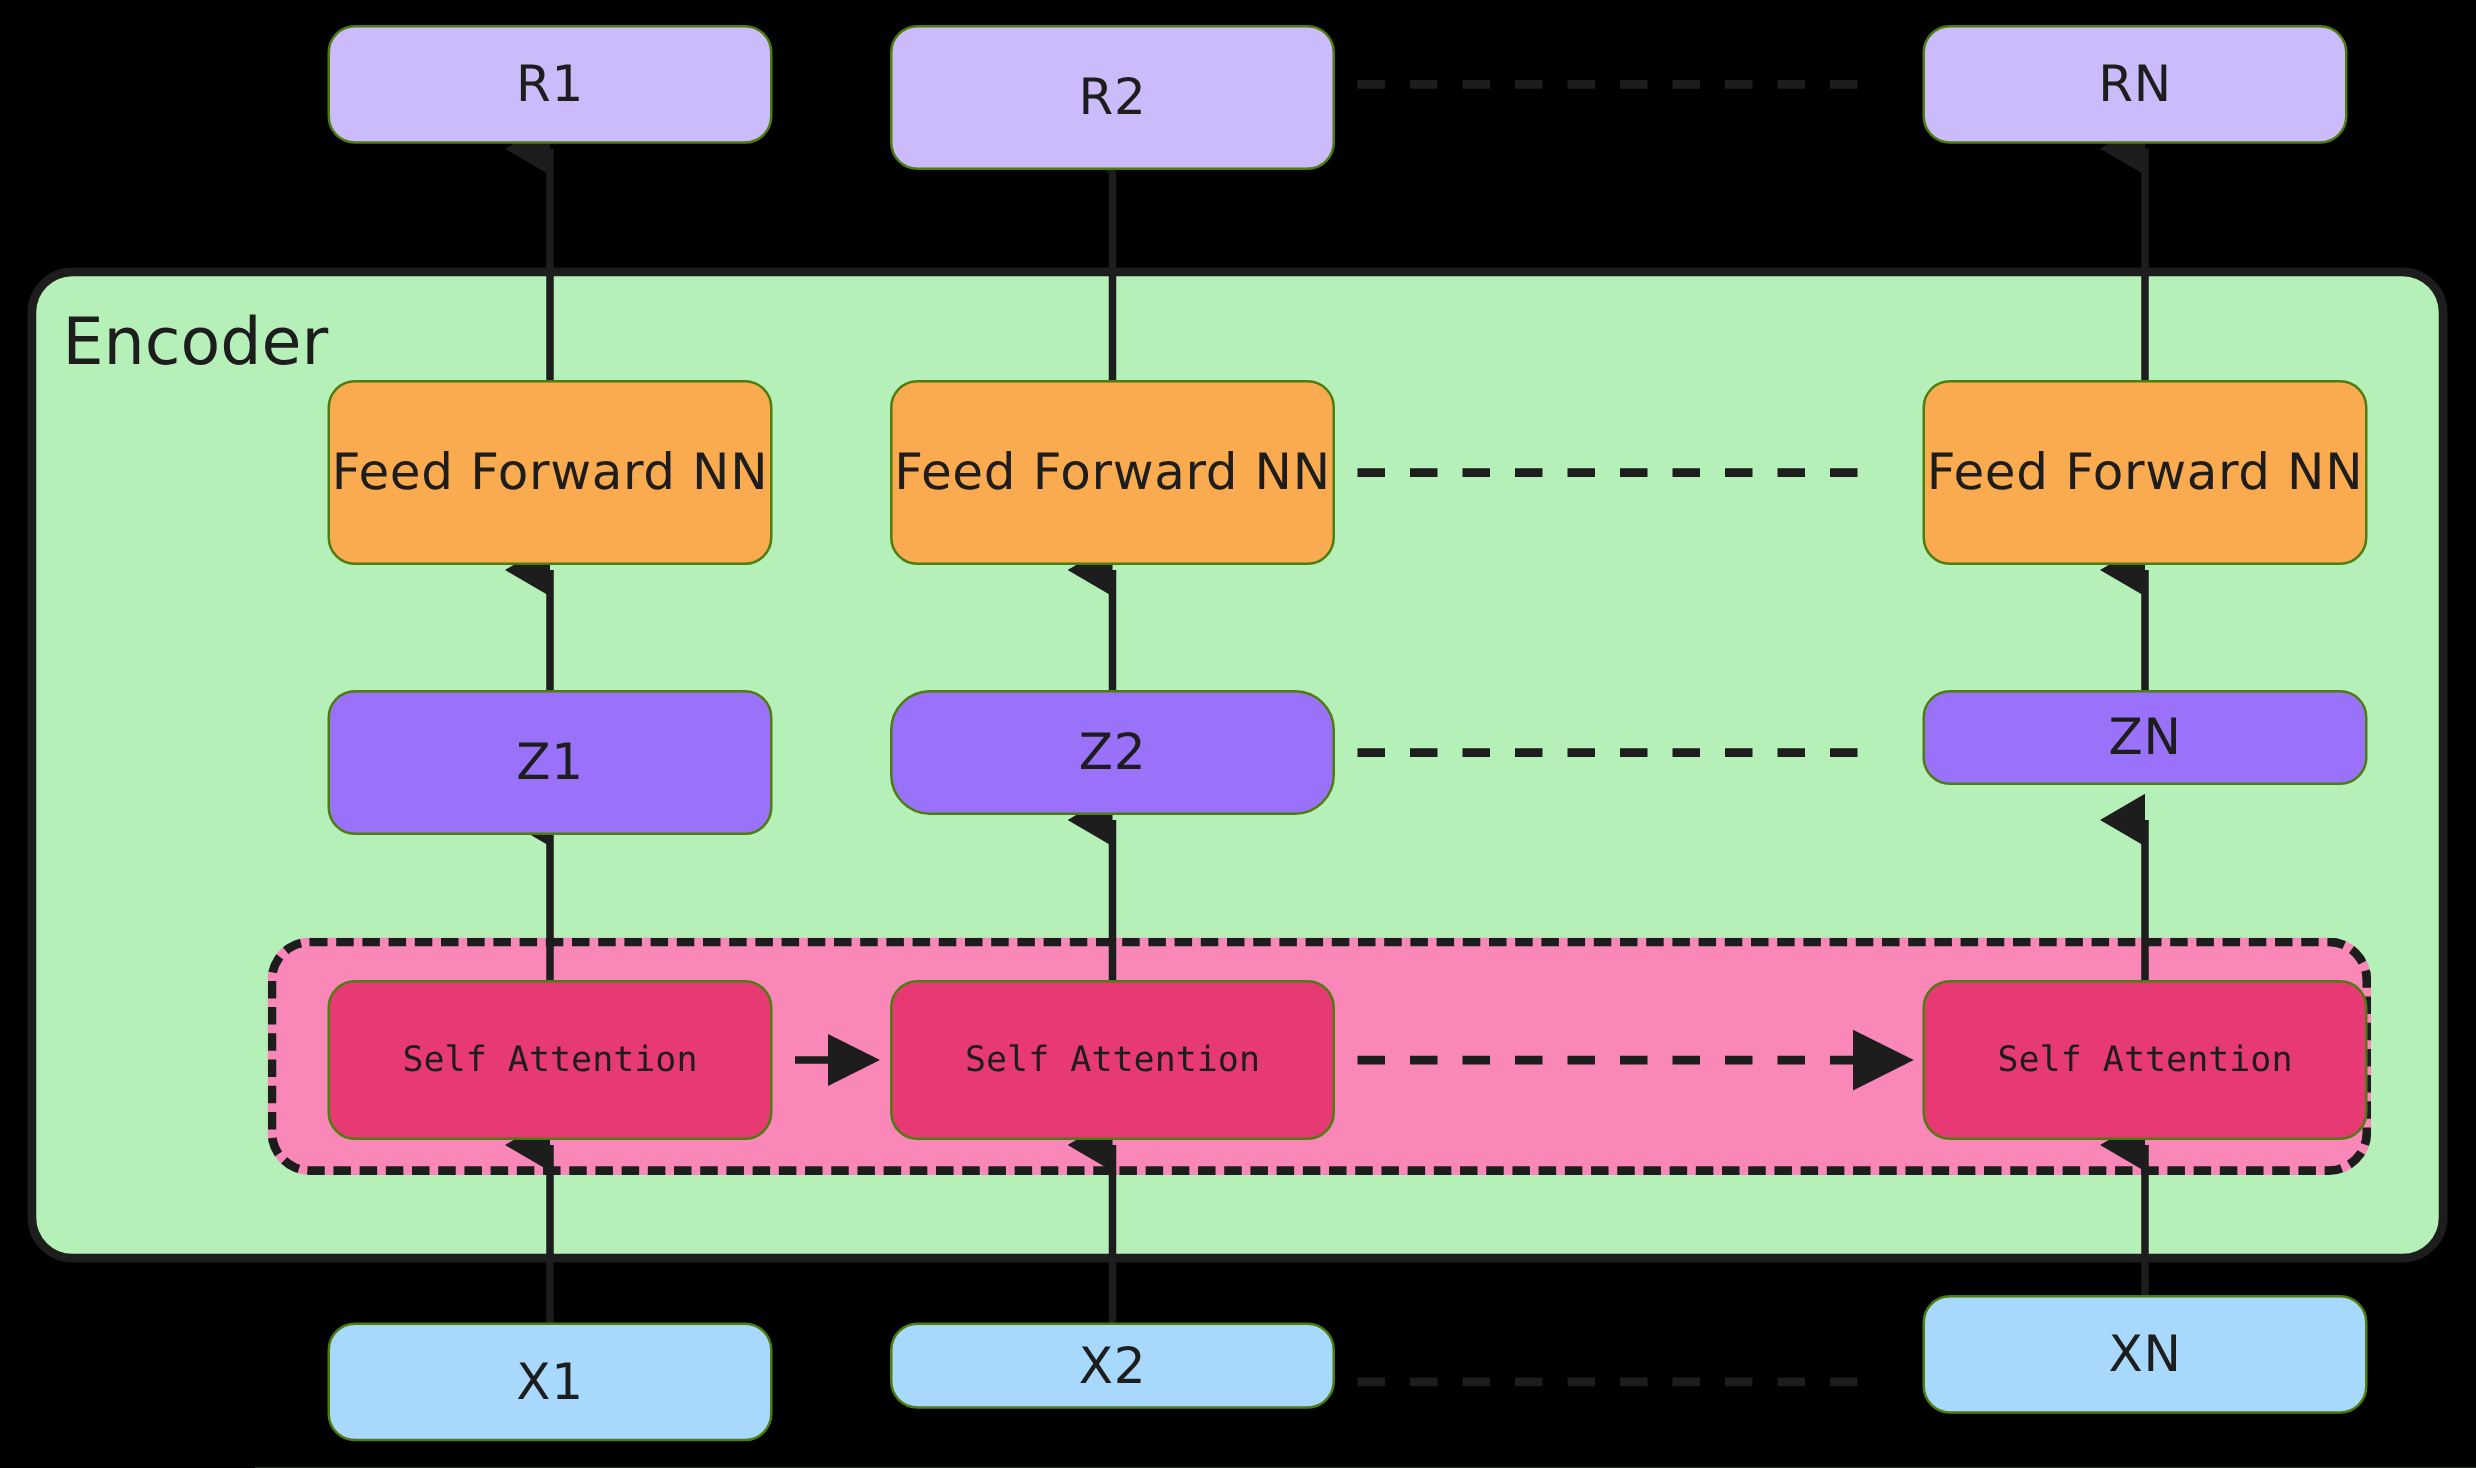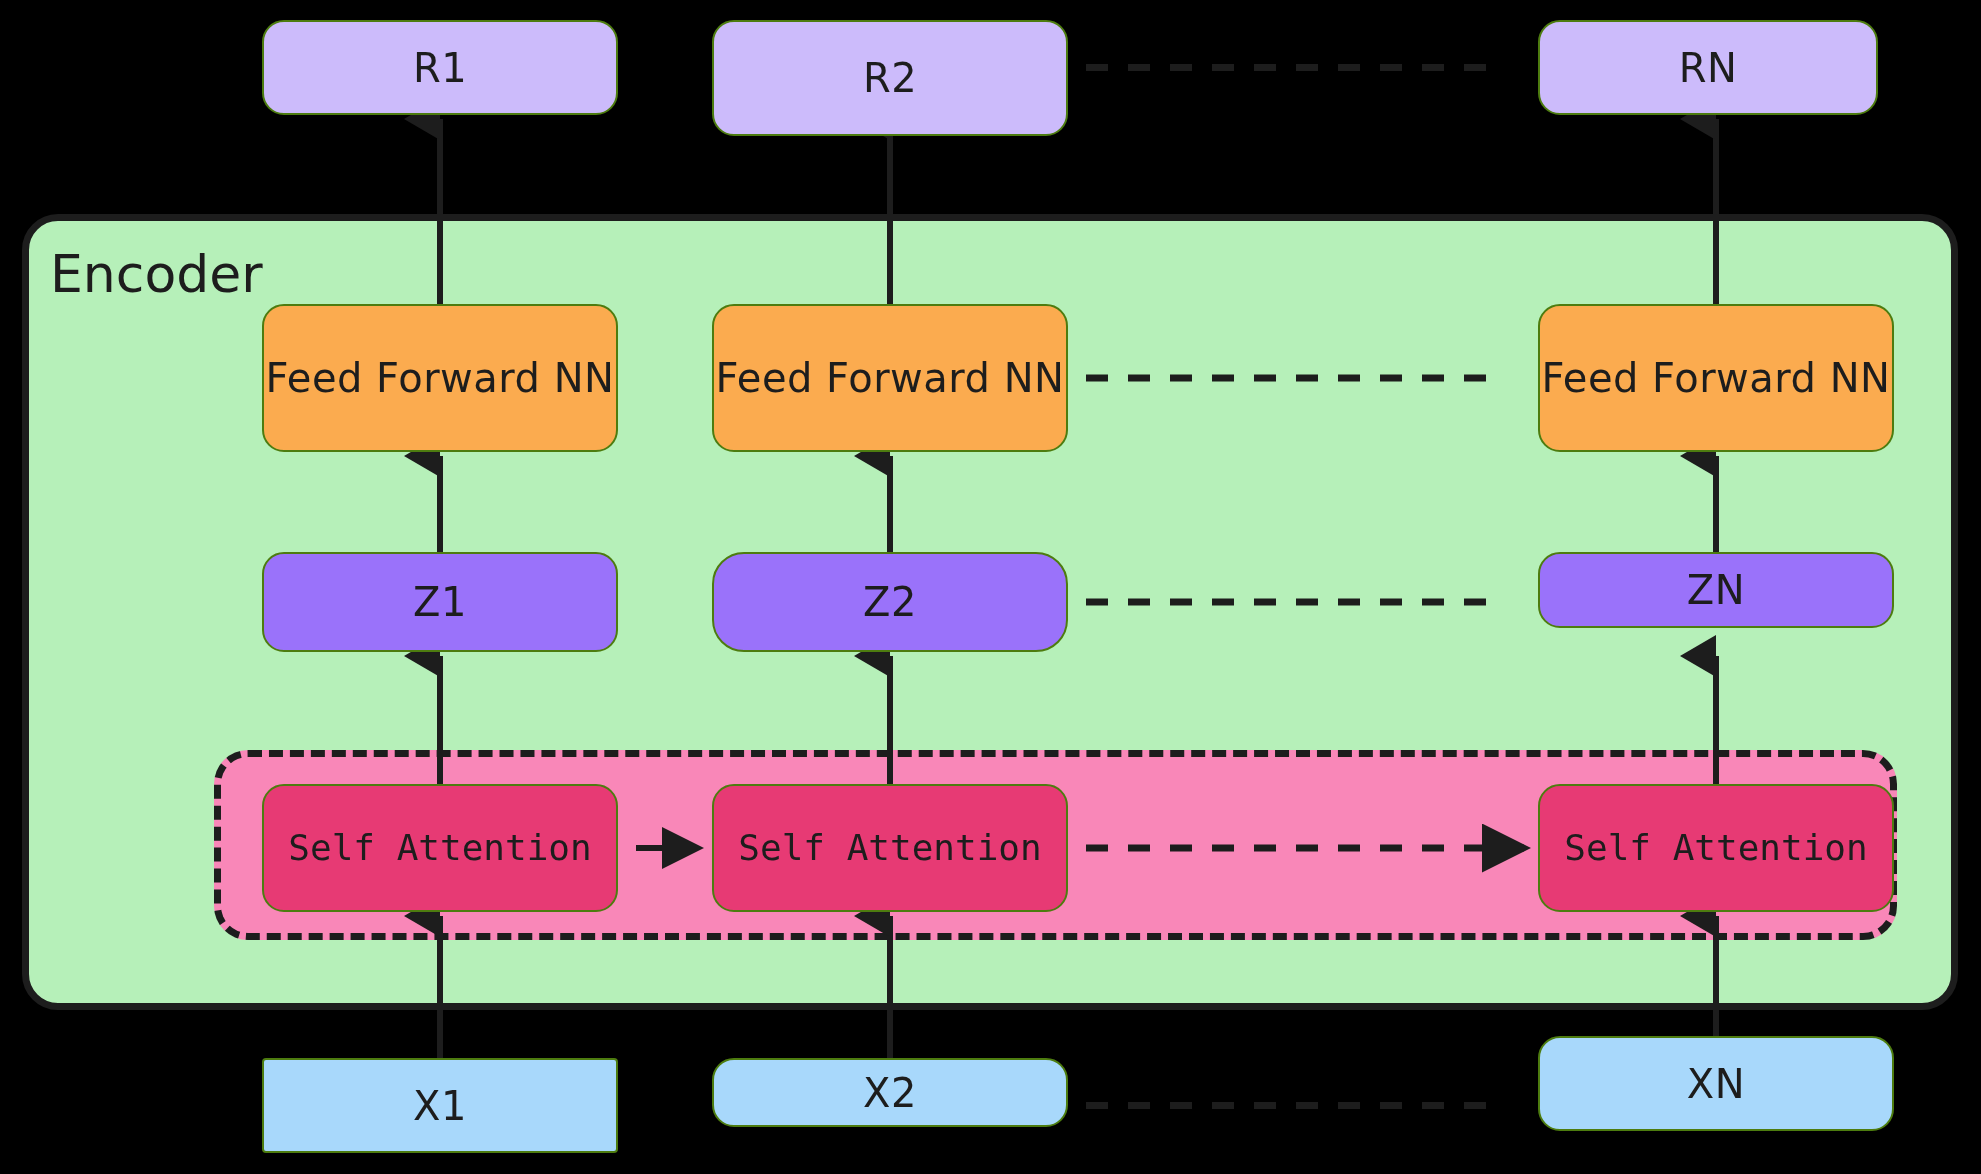--- a/index.html
+++ b/index.html
@@ -35,21 +35,21 @@
     line-height: 1;
     user-select: none;
   }
   .lbl-sans {
     font-family: "DejaVu Sans", sans-serif;
     font-size: 40px;
     letter-spacing: 0.5px;
   }
   .lbl-mono {
     font-family: "DejaVu Sans Mono", monospace;
-    font-size: 36px;
+    font-size: 28px;
     letter-spacing: 0px;
   }
   .encoder-region {
     position: absolute;
     box-sizing: border-box;
     border: 7px solid #1d1d1d;
     border-radius: 36px;
   }
   .attn-region {
     position: absolute;
@@ -119,39 +119,39 @@
       </div>
       <div class="nodebox lbl-sans" style="left: 262px; top: 304px; width: 356px; height: 148px; background: rgb(251, 171, 79); border-radius: 22px;">
         <span>Feed Forward NN</span>
       </div>
       <div class="nodebox lbl-sans" style="left: 712px; top: 304px; width: 356px; height: 148px; background: rgb(251, 171, 79); border-radius: 22px;">
         <span>Feed Forward NN</span>
       </div>
       <div class="nodebox lbl-sans" style="left: 1538px; top: 304px; width: 356px; height: 148px; background: rgb(251, 171, 79); border-radius: 22px;">
         <span>Feed Forward NN</span>
       </div>
-      <div class="nodebox lbl-sans" style="left: 262px; top: 552px; width: 356px; height: 100px; background: rgb(154, 114, 250); border-radius: 22px;">
+      <div class="nodebox lbl-sans" style="left: 262px; top: 552px; width: 356px; height: 116px; background: rgb(154, 114, 250); border-radius: 22px;">
         <span>Z1</span>
       </div>
       <div class="nodebox lbl-sans" style="left: 712px; top: 552px; width: 356px; height: 100px; background: rgb(154, 114, 250); border-radius: 32px;">
         <span>Z2</span>
       </div>
       <div class="nodebox lbl-sans" style="left: 1538px; top: 552px; width: 356px; height: 76px; background: rgb(154, 114, 250); border-radius: 22px;">
         <span>ZN</span>
       </div>
       <div class="nodebox lbl-mono" style="left: 262px; top: 784px; width: 356px; height: 128px; background: rgb(231, 58, 116); border-radius: 22px;">
         <span>Self Attention</span>
       </div>
       <div class="nodebox lbl-mono" style="left: 712px; top: 784px; width: 356px; height: 128px; background: rgb(231, 58, 116); border-radius: 22px;">
         <span>Self Attention</span>
       </div>
       <div class="nodebox lbl-mono" style="left: 1538px; top: 784px; width: 356px; height: 128px; background: rgb(231, 58, 116); border-radius: 22px;">
         <span>Self Attention</span>
       </div>
-      <div class="nodebox lbl-sans" style="left: 262px; top: 1058px; width: 356px; height: 95px; background: rgb(168, 216, 251); border-radius: 4px;">
+      <div class="nodebox lbl-sans" style="left: 262px; top: 1058px; width: 356px; height: 95px; background: rgb(168, 216, 251); border-radius: 22px;">
         <span>X1</span>
       </div>
       <div class="nodebox lbl-sans" style="left: 712px; top: 1058px; width: 356px; height: 69px; background: rgb(168, 216, 251); border-radius: 22px;">
         <span>X2</span>
       </div>
       <div class="nodebox lbl-sans" style="left: 1538px; top: 1036px; width: 356px; height: 95px; background: rgb(168, 216, 251); border-radius: 22px;">
         <span>XN</span>
       </div>
     </div>
 

